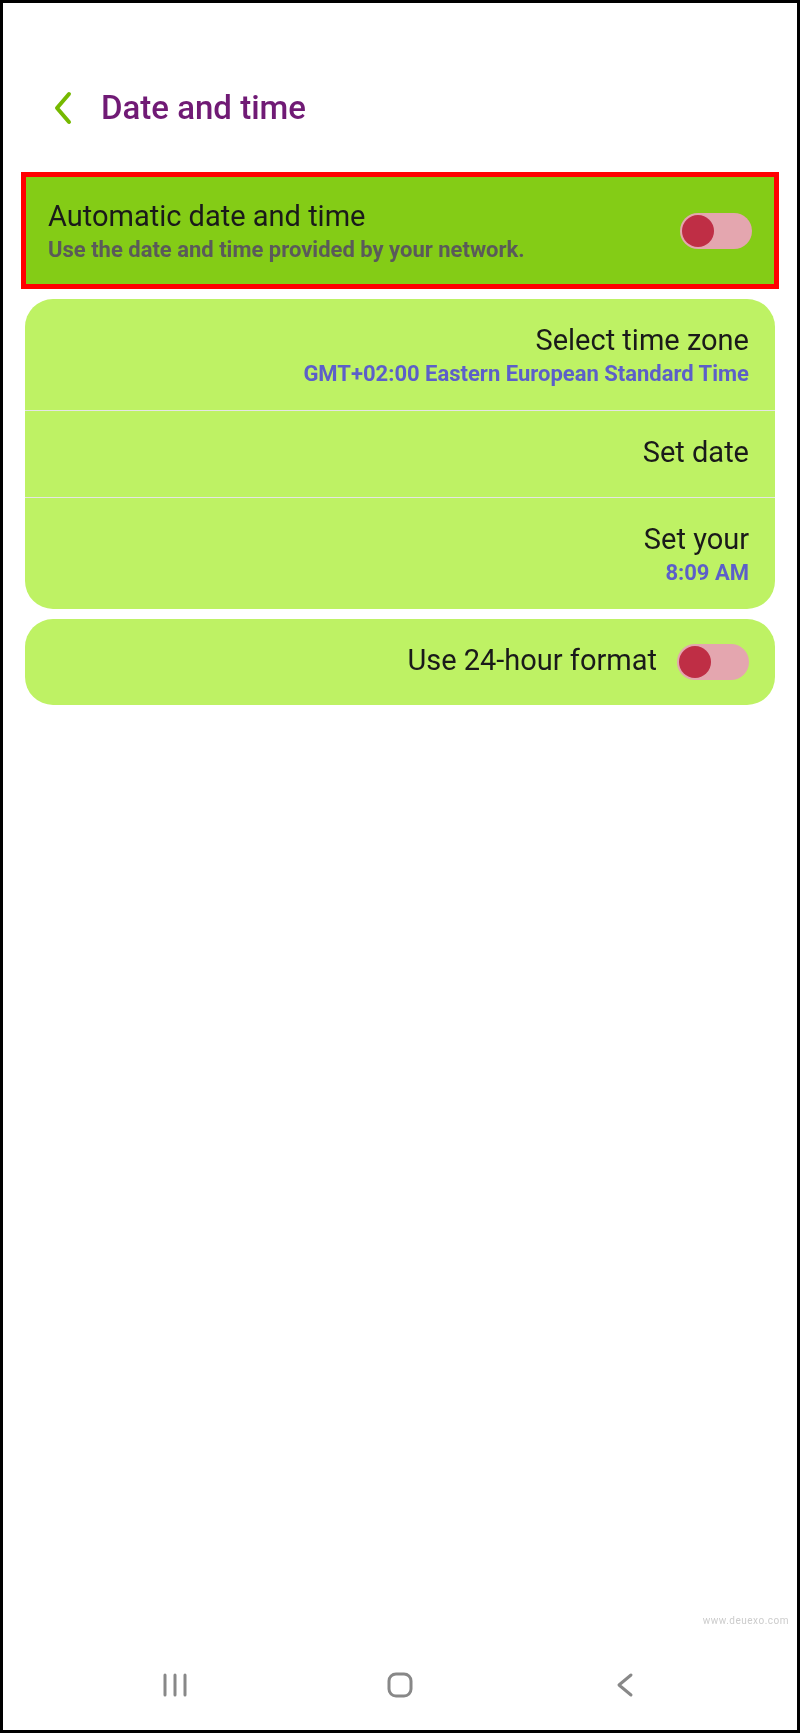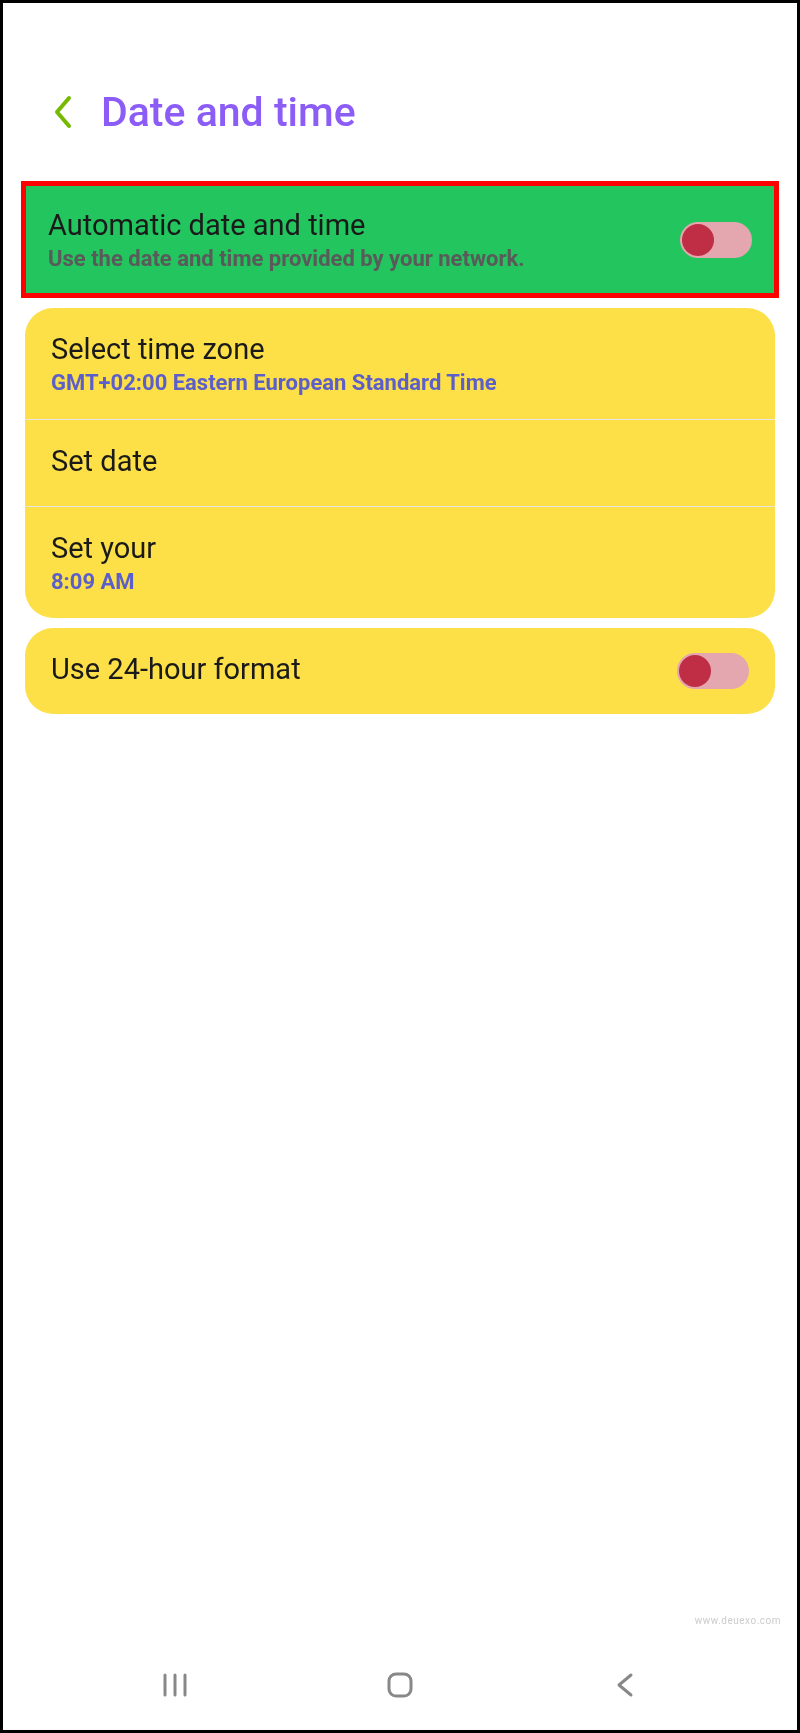--- a/index.html
+++ b/index.html
@@ -15,29 +15,30 @@
       display: flex;
       align-items: center;
       padding: 85px 40px 35px 48px;
       gap: 28px;
     }
     .back-icon {
       width: 22px;
       height: 36px;
     }
     .page-title {
-      font-size: 41px;
+      font-size: 33px;
       font-weight: 500;
-      color: #8b5cf6;
+      color: #701a75;
     }
     .card {
-      background: #fde047;
+      background: #bef264;
       margin: 10px 22px;
       border-radius: 28px;
       overflow: hidden;
+      text-align: right;
     }
     .row {
       padding: 24px 26px;
       display: flex;
       align-items: center;
       justify-content: space-between;
       border-bottom: 1px solid #e5e5e5;
     }
     .row:last-child { border-bottom: none; }
     .row-body { flex: 1; }
@@ -55,21 +56,21 @@
     .row-value {
       font-size: 22px;
       color: #5c5fc9;
       font-weight: 700;
       margin-top: 4px;
     }
     .highlight {
       border: 5px solid #ff0000;
       margin: 10px 18px;
       border-radius: 0;
-      background: #22c55e;
+      background: #84cc16;
     }
     .highlight .row {
       padding: 22px 22px;
       border-bottom: none;
     }
     .toggle {
       width: 72px;
       height: 36px;
       background: #e4a6af;
       border-radius: 18px;
@@ -95,21 +96,21 @@
       height: 90px;
       display: flex;
       align-items: center;
       justify-content: space-around;
       padding: 0 60px;
     }
     .nav-icon { color: #888; }
     .watermark {
       position: absolute;
       bottom: 104px;
-      right: 16px;
+      right: 8px;
       font-size: 10px;
       color: #ccc;
       letter-spacing: 0.5px;
     }
   </style>
 </head>
 <body>
 
 <div class="header">
   <svg class="back-icon" viewBox="0 0 22 36">

